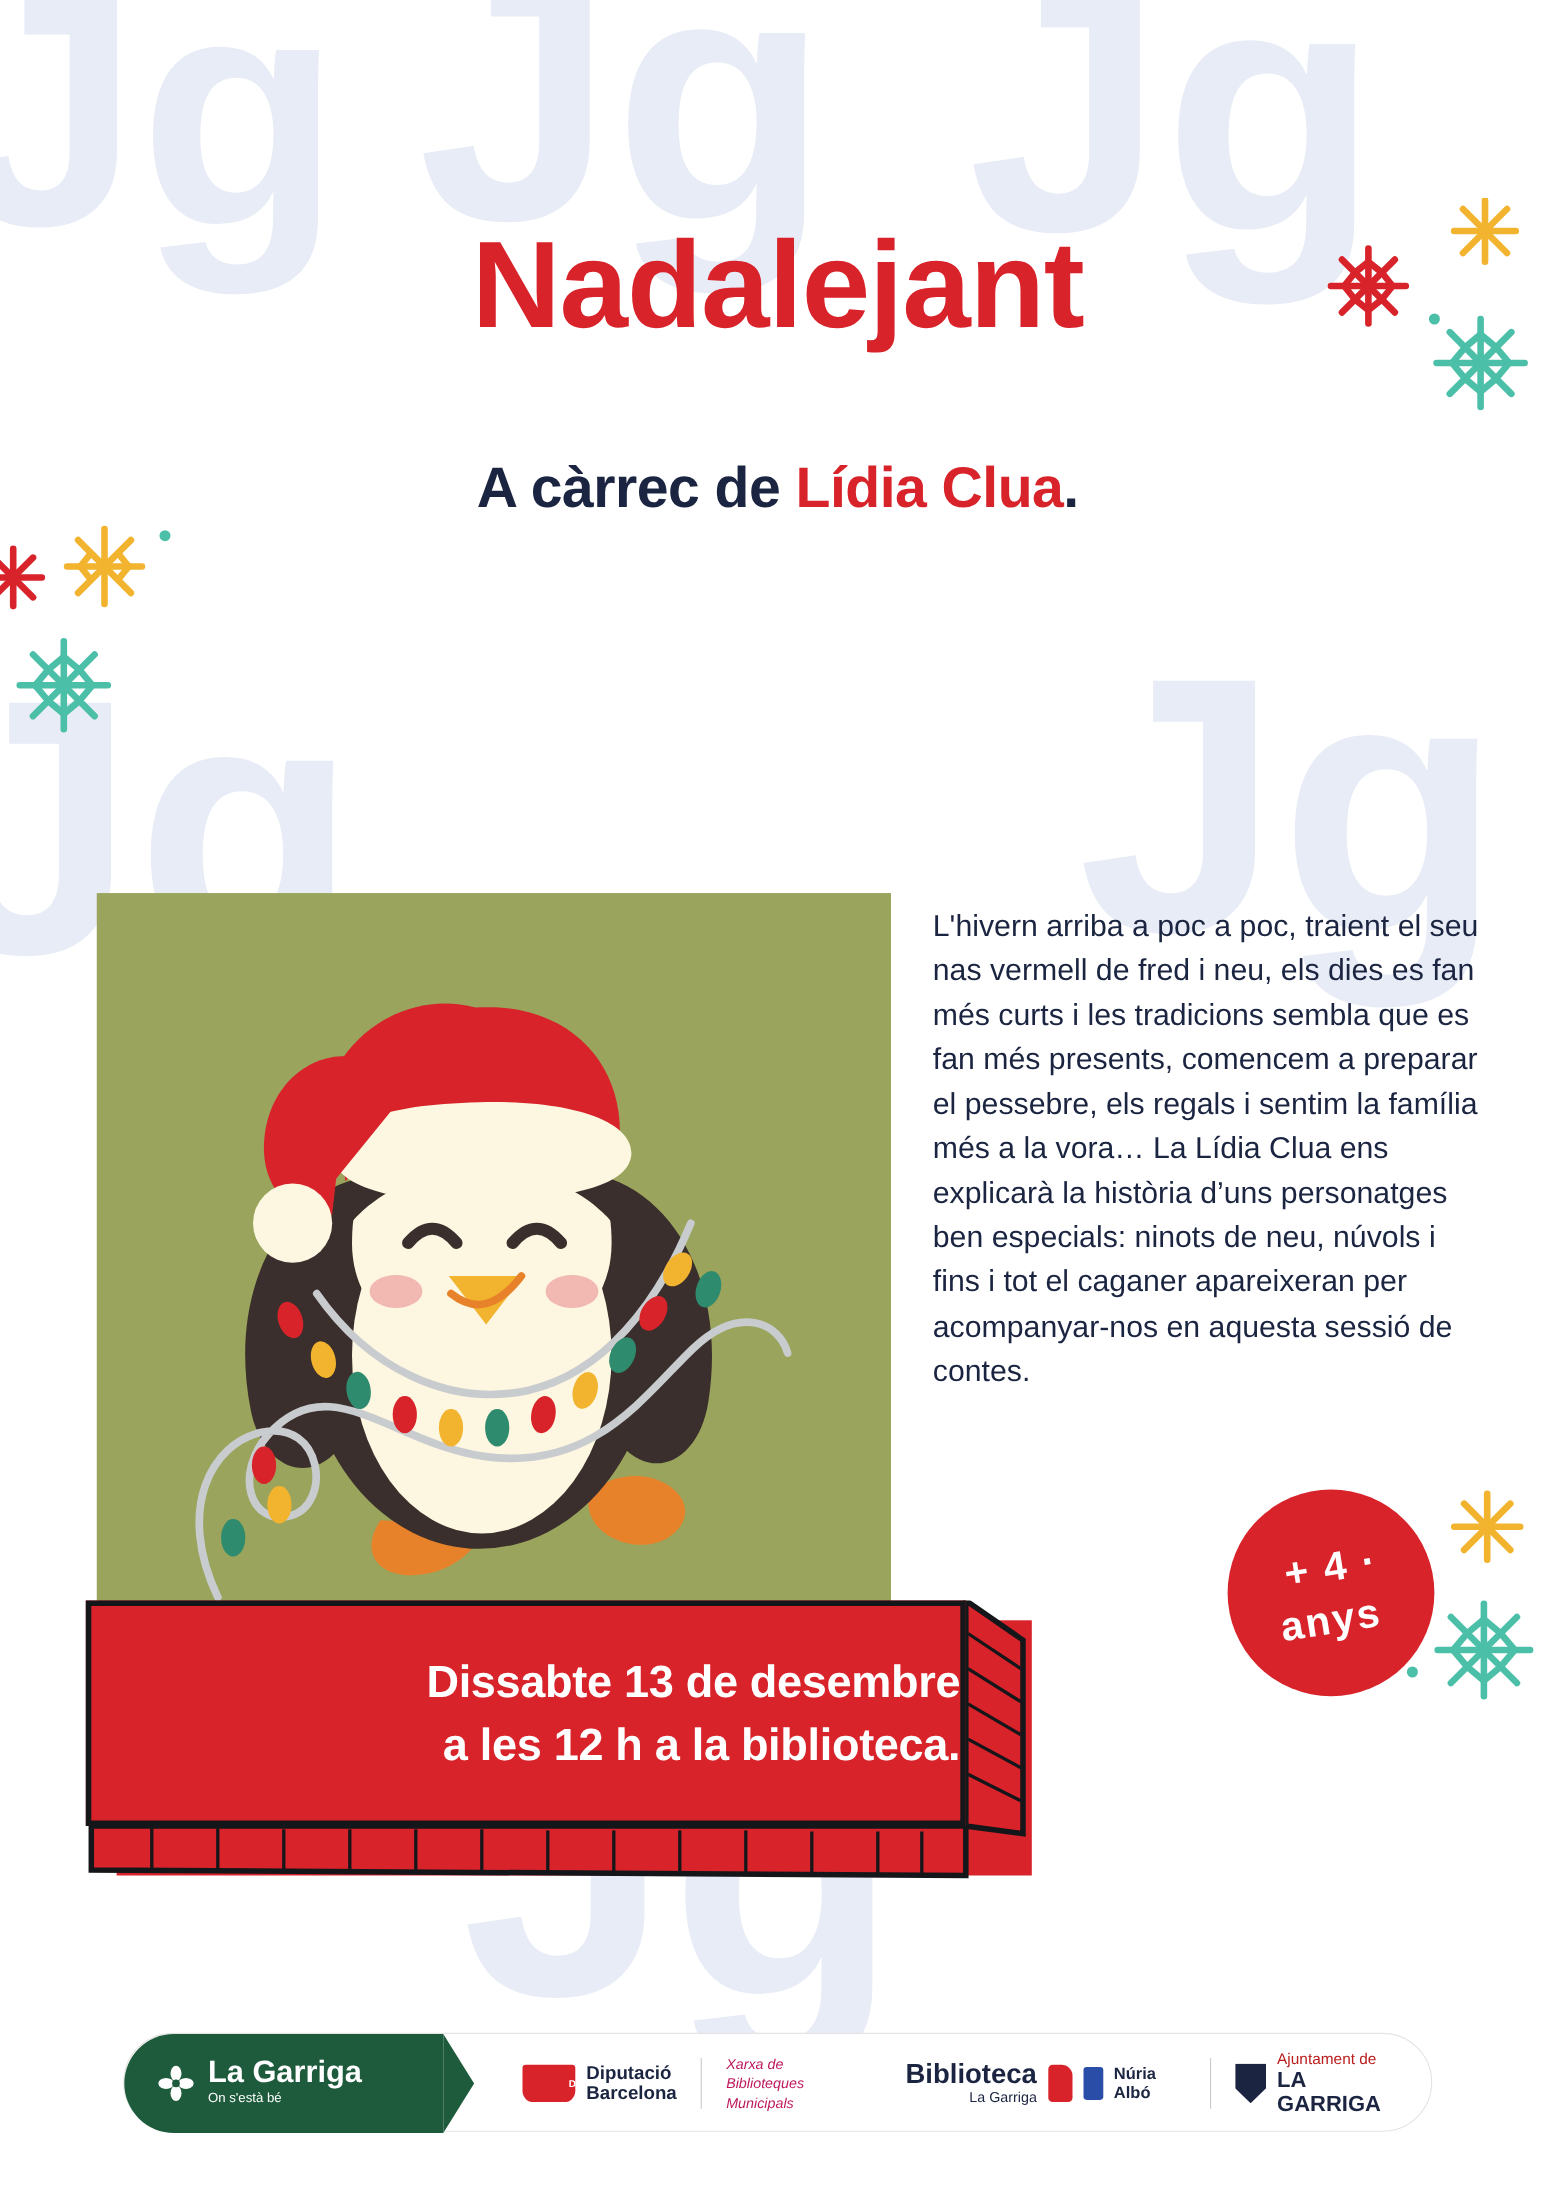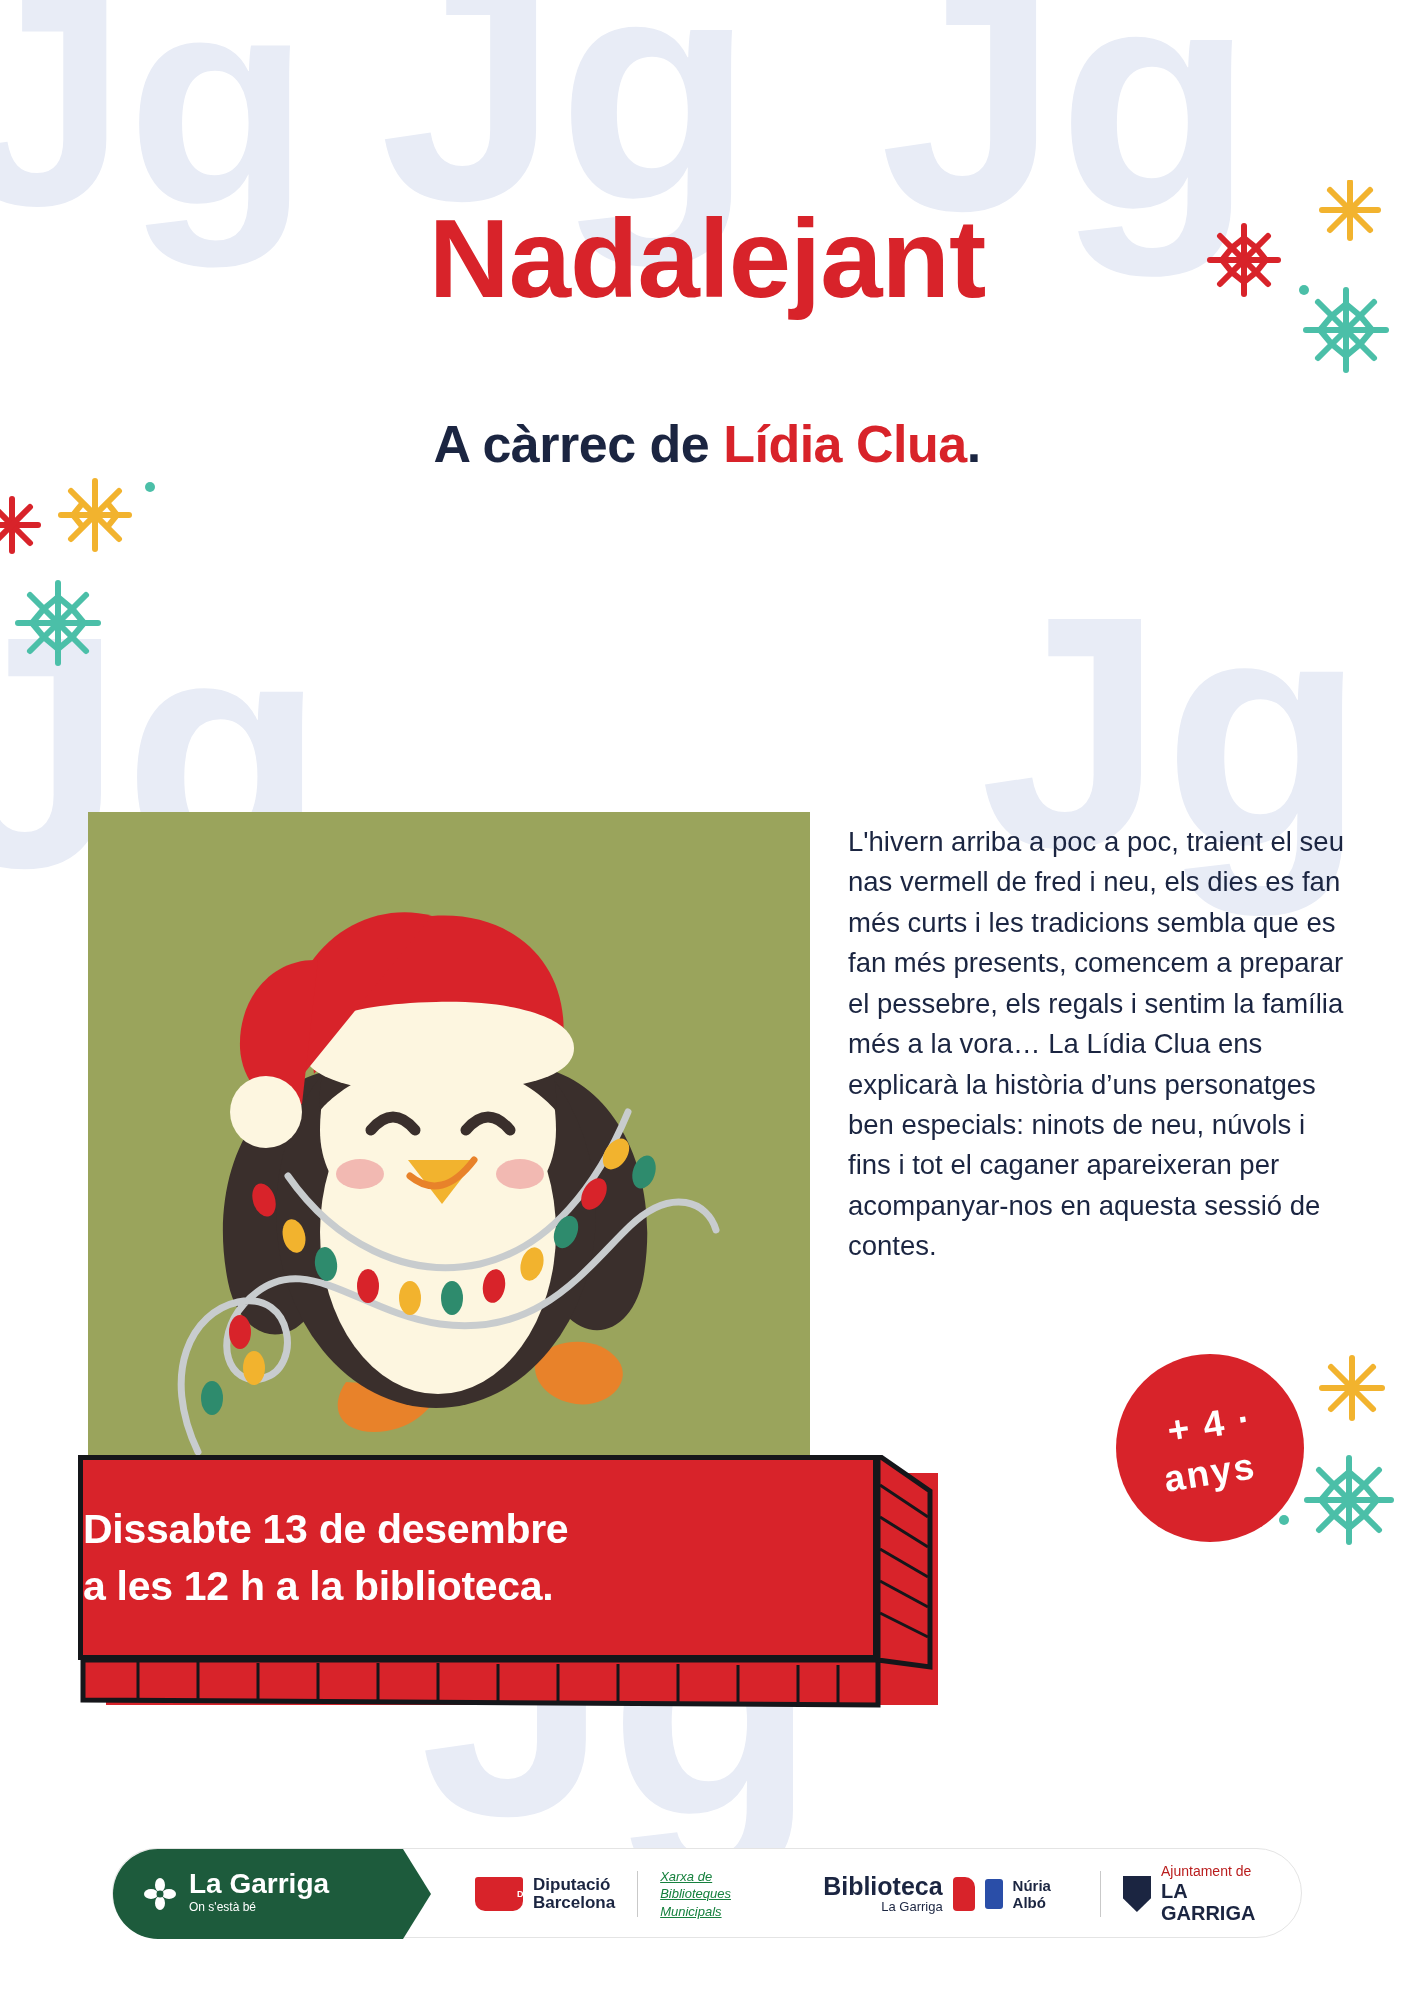--- a/index.html
+++ b/index.html
@@ -106,21 +106,21 @@
   .banner-face {
     position: absolute;
     left: 0;
     top: 0;
     width: 800px;
     height: 205px;
     background: #d8232a;
     border: 5px solid #15161a;
     display: flex;
     flex-direction: column;
-    align-items: flex-start;
+    align-items: flex-end;
     justify-content: center;
   }
   .banner-line {
     color: #ffffff;
     font-size: 41px;
     font-weight: 700;
     line-height: 1.38;
     text-align: center;
     letter-spacing: -0.3px;
   }
@@ -211,21 +211,21 @@
     width: 1px; height: 46px; background: #c9c9c9;
   }
   .dip-shield {
     width: 26px; height: 34px; background: #d8232a;
     border-radius: 3px 3px 10px 10px;
     display:flex; align-items:center; justify-content:center;
     color:#fff; font-size:9px; font-weight:700; letter-spacing:-0.5px;padding-left:48px;
   }
   .dip-txt .d1 { font-size: 17px; font-weight: 700; color:#1b2541; line-height:1.05;}
   .dip-txt .d2 { font-size: 17px; font-weight: 700; color:#1b2541; line-height:1.05;}
-  .xarxa { font-size: 13px; color:#15803d; font-style: italic; line-height:1.35;text-decoration:underline;}
+  .xarxa { font-size: 13px; color:#be185d; font-style: italic; line-height:1.35;}
   .bib-txt .b1 { font-size: 25px; font-weight:700; color:#1b2541; line-height:1.05;}
   .bib-txt .b2 { font-size: 13px; color:#1b2541; line-height:1.2;}
   .bib-mark { width: 26px; height: 34px; background:#d8232a; border-radius:4px 10px 4px 4px;}
   .nuria { font-size: 15px; font-weight:700; color:#1b2541;}
   .nuria-mark { width: 20px; height: 30px; background:#2a4ea8; border-radius: 3px;}
   .aj-shield {
     width: 30px; height: 36px; background:#1b2541;
     clip-path: polygon(0 0, 100% 0, 100% 62%, 50% 100%, 0 62%);
   }
   .aj-txt .a1 { font-size: 14px; color:#b91c1c; line-height:1.1;}

